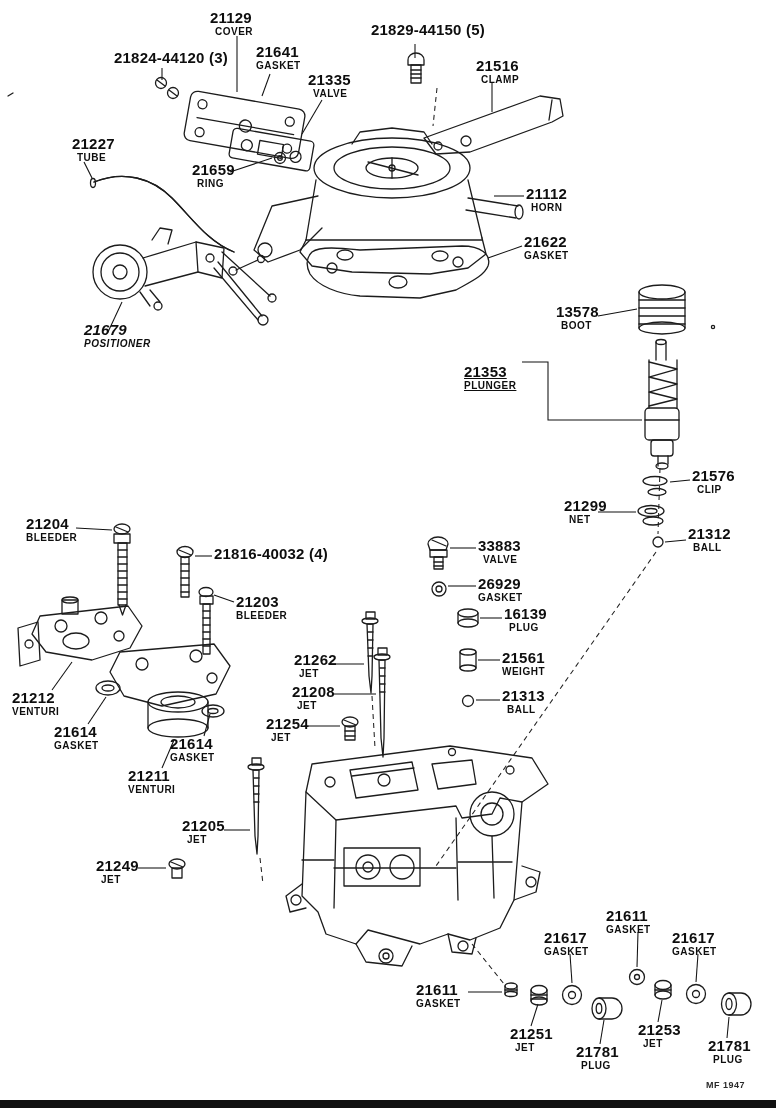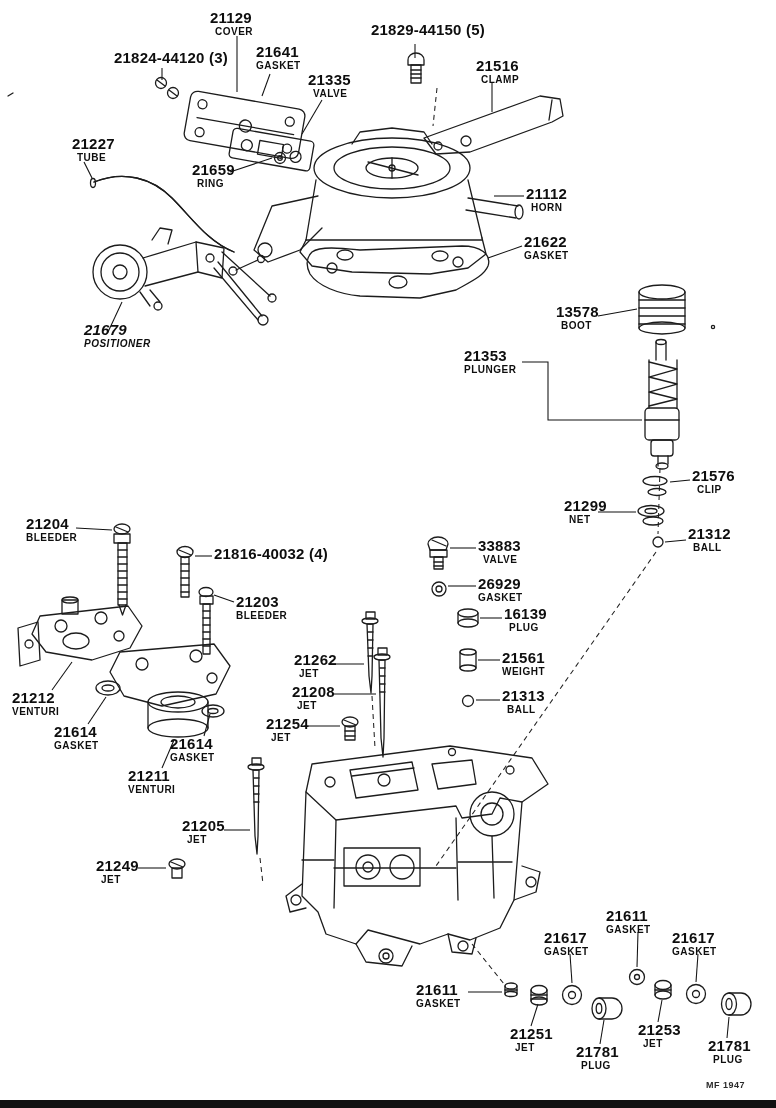--- a/index.html
+++ b/index.html
@@ -461,21 +461,21 @@
         <div class="nm">GASKET</div>
       </div>
       <div class="label" style="left: 84px; top: 322px; font-style: italic;">
         <div class="num">21679</div>
         <div class="nm">POSITIONER</div>
       </div>
       <div class="label" style="left: 556px; top: 304px;">
         <div class="num">13578</div>
         <div class="nm" style="margin-left: 5px;">BOOT</div>
       </div>
-      <div class="label" style="left: 464px; top: 348px;">
+      <div class="label" style="left: 464px; top: 364px; text-decoration: underline;">
         <div class="num">21353</div>
         <div class="nm">PLUNGER</div>
       </div>
       <div class="label" style="left: 692px; top: 468px;">
         <div class="num">21576</div>
         <div class="nm" style="margin-left: 5px;">CLIP</div>
       </div>
       <div class="label" style="left: 564px; top: 498px;">
         <div class="num">21299</div>
         <div class="nm" style="margin-left: 5px;">NET</div>

